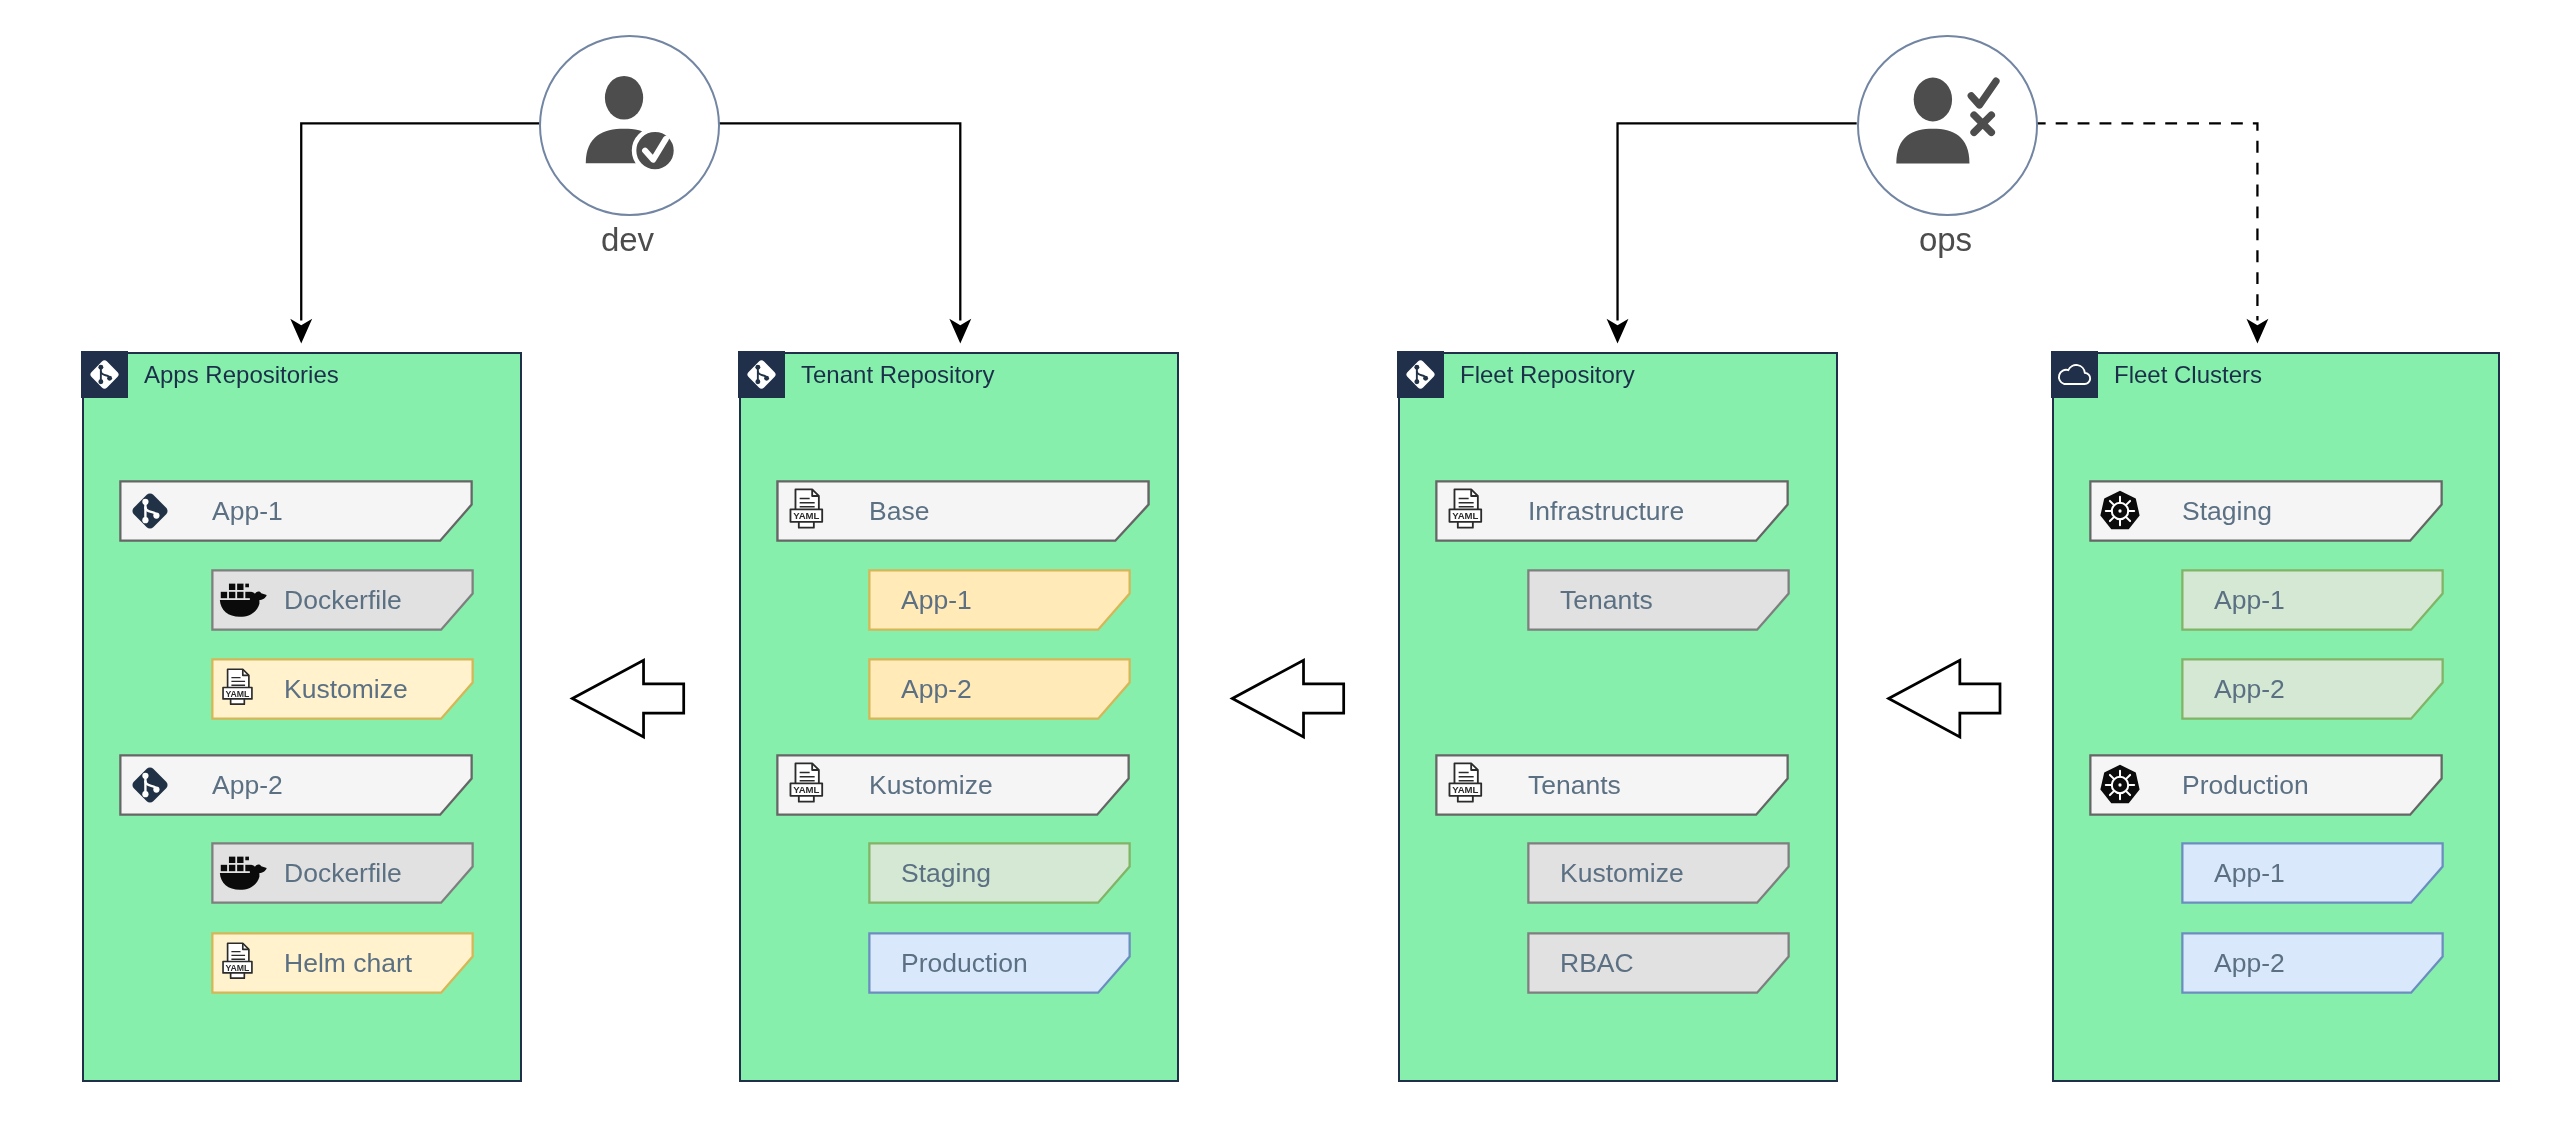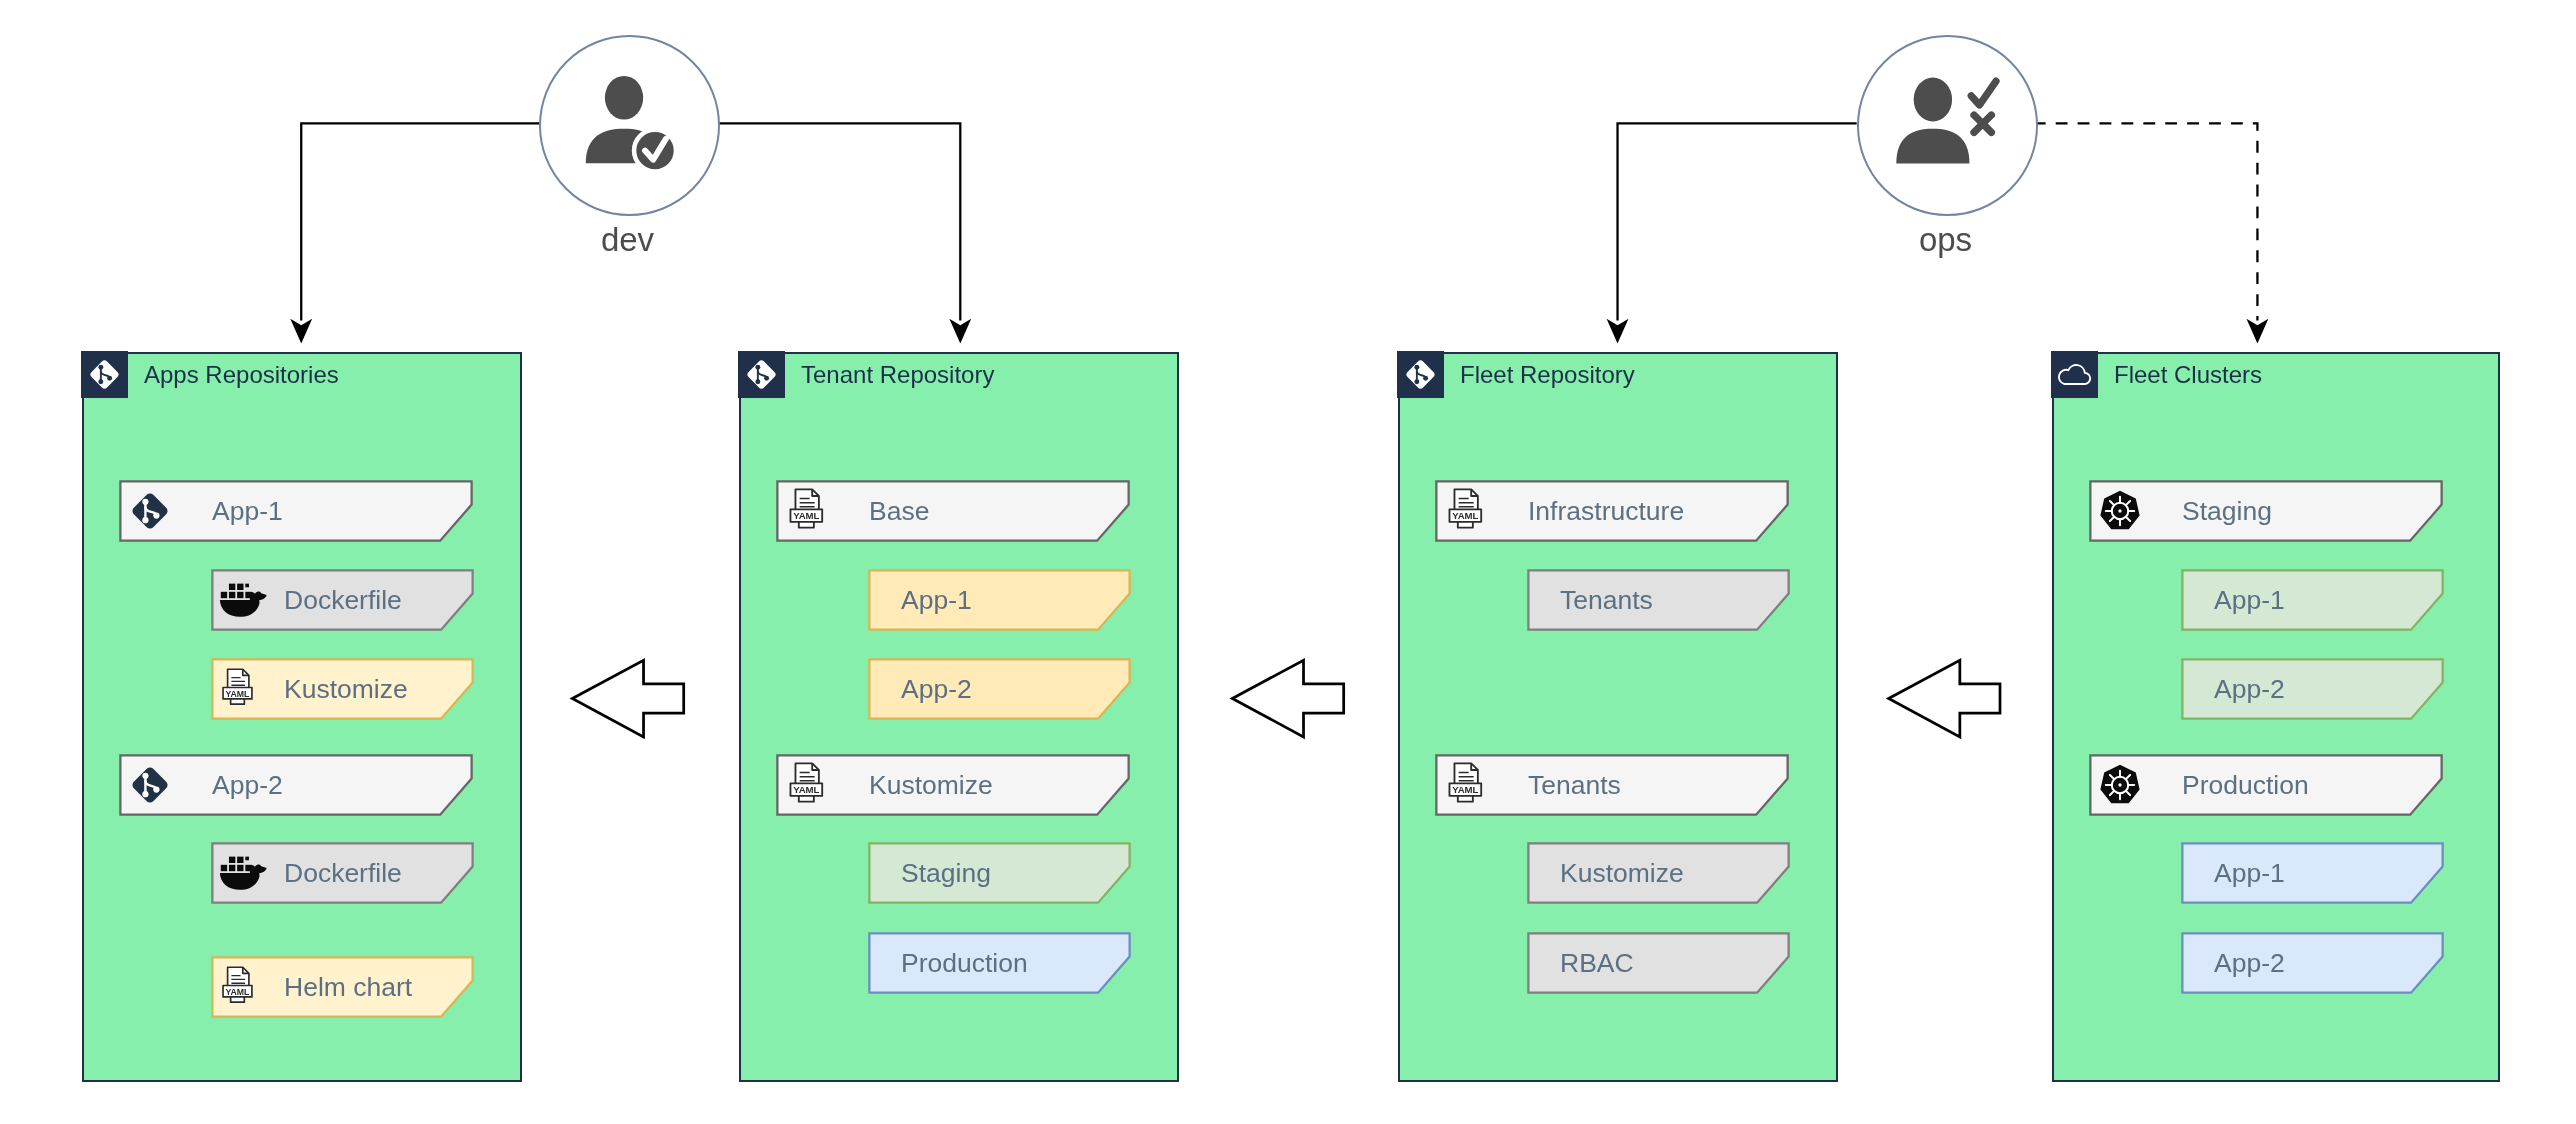--- a/index.html
+++ b/index.html
@@ -208,40 +208,40 @@
     </div>
     <div class="item child s-gray" style="left:127px;top:488px;">
       <svg class="shape" viewBox="0 0 288 68" preserveAspectRatio="none">
           <polygon points="1.5,1.5 286.5,1.5 286.5,27 252,66.5 1.5,66.5"></polygon>
         </svg>
       <svg class="ic ic-docker" viewBox="0 0 56 44" width="51" height="40">
           <use href="#ic-docker"></use>
         </svg>
       <span class="lbl lbl-ci">Dockerfile</span>
     </div>
-    <div class="item child s-yellowlight" style="left:127px;top:578px;margin-top:24px;">
+    <div class="item child s-yellowlight" style="left:127px;top:578px;">
       <svg class="shape" viewBox="0 0 288 68" preserveAspectRatio="none">
           <polygon points="1.5,1.5 286.5,1.5 286.5,27 252,66.5 1.5,66.5"></polygon>
         </svg>
       <svg class="ic ic-yaml-sm" viewBox="0 0 42 50" width="38" height="46">
           <use href="#ic-yaml"></use>
         </svg>
       <span class="lbl lbl-ci">Helm chart</span>
     </div>
   </div>
 
   <div class="panel" style="left:739px;width:440px;">
     <div class="badge">
       <svg width="35" height="35" viewBox="0 0 38 38">
           <use href="#ic-git-light"></use>
         </svg>
     </div>
     <div class="ptitle">Tenant Repository</div>
 
-    <div class="item parent s-graylight" style="left:35px;top:126px;">
+    <div class="item parent s-graylight" style="left:35px;top:126px;padding-left:20px;">
       <svg class="shape" viewBox="0 0 388 68" preserveAspectRatio="none">
           <polygon points="1.5,1.5 386.5,1.5 386.5,27 352,66.5 1.5,66.5"></polygon>
         </svg>
       <svg class="ic ic-yaml" viewBox="0 0 46 54" width="42" height="49">
           <use href="#ic-yaml"></use>
         </svg>
       <span class="lbl lbl-p">Base</span>
     </div>
     <div class="item child s-yellow" style="left:127px;top:215px;">
       <svg class="shape" viewBox="0 0 288 68" preserveAspectRatio="none">

